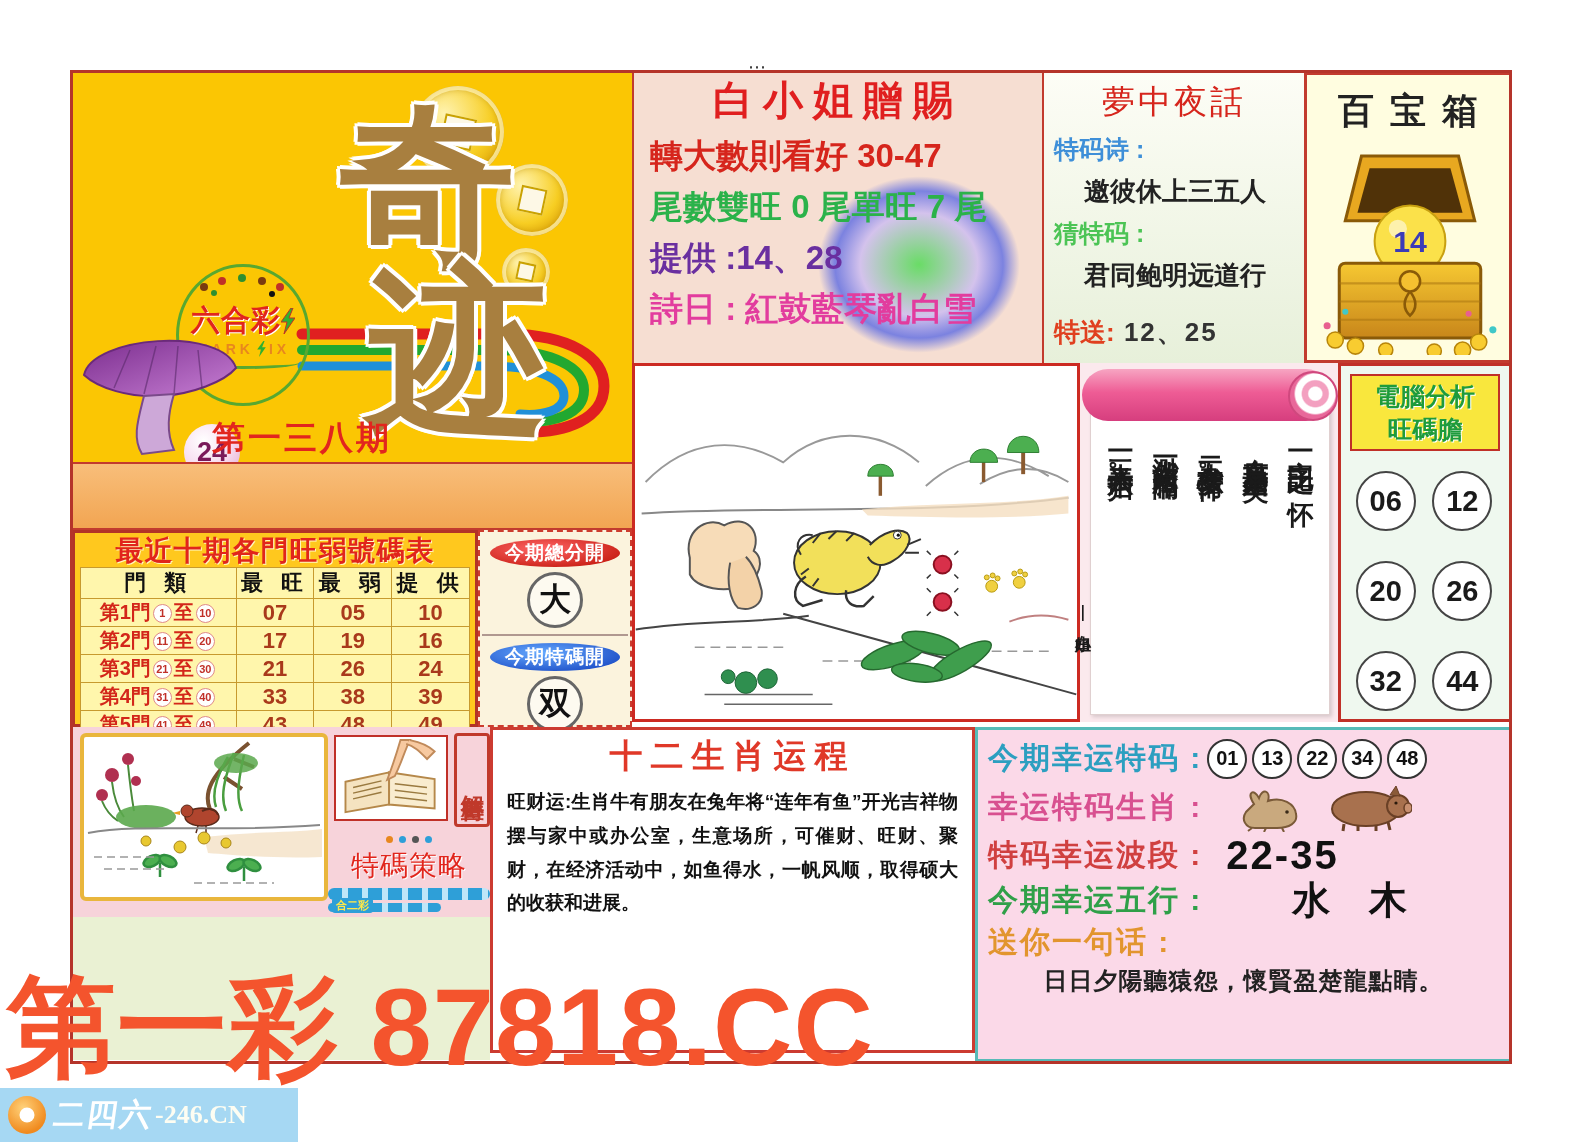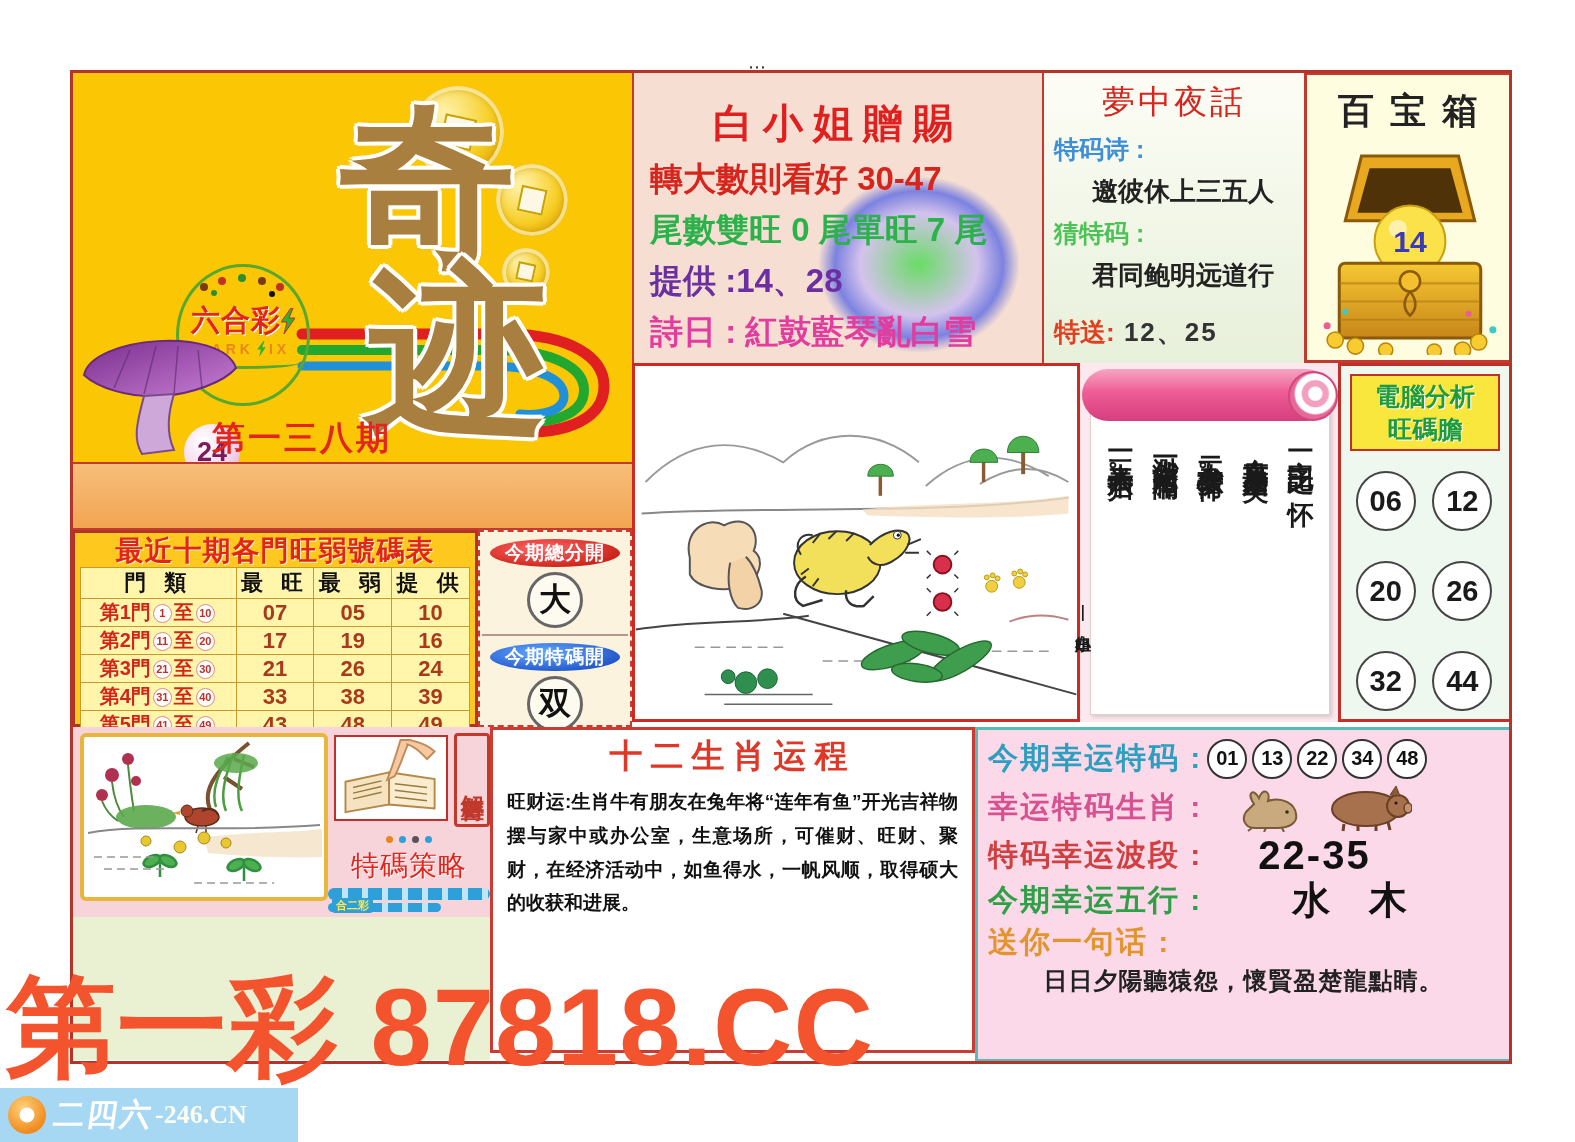--- a/index.html
+++ b/index.html
@@ -49,33 +49,33 @@
   border-top:2px solid #C23B2E;border-bottom:2px solid #C23B2E}
 #topmarks{left:748px;top:56px;color:#333;font-size:18px;z-index:6}
 
 
 #bxj{left:632px;top:72px;width:410px;height:291px;background:#F6DED2;
   border-left:2px solid #C23B2E;overflow:hidden}
 #bxj-glow{position:absolute;left:145px;top:70px;width:280px;height:245px;border-radius:50%;
   background:radial-gradient(closest-side,rgba(90,220,90,.9) 0%,rgba(200,185,245,.75) 42%,
    rgba(110,120,225,.9) 60%,rgba(110,120,225,0) 72%)}
 #bxj .tl{position:relative;text-align:center;font-size:40px;font-weight:bold;
-  color:#E01F1F;letter-spacing:10px;margin-top:24px}
+  color:#E01F1F;letter-spacing:10px;margin-top:1px}
 #bxj .ln{position:relative;font-size:33px;font-weight:bold;margin:6px 0 0 16px;
   white-space:nowrap}
 .c-blue{color:#3E8FD8}.c-red{color:#D6251C}.c-green{color:#2BB24A}
 .c-purple{color:#6A2FA0}.c-magenta{color:#E23C9E}
 
 
 #mz{left:1042px;top:72px;width:262px;height:291px;
   background:linear-gradient(180deg,#FDFDF6,#E7F0DA);border-left:2px solid #C23B2E;
   padding:8px 10px}
 #mz .tl{text-align:center;font-size:33px;font-weight:normal;color:#D6251C;letter-spacing:3px}
 #mz .lb{font-size:25px;font-weight:bold;margin-top:8px}
-#mz .pm{font-size:26px;font-weight:bold;color:#222;margin:8px 0 0 38px;white-space:nowrap}
+#mz .pm{font-size:26px;font-weight:bold;color:#222;margin:8px 0 0 30px;white-space:nowrap}
 #mz .send{margin-top:22px;font-size:26px;font-weight:bold}
 #mz .send .v{color:#333;margin-left:2px;letter-spacing:2px}
 .c-orange-red{color:#E0401F}.c-lgreen{color:#4CC455}
 
 
 #bbx{left:1304px;top:72px;width:208px;height:291px;background:#FFFDE0;
   border:3px solid #C23B2E}
 #bbx .tl{text-align:center;font-size:36px;font-weight:bold;color:#222;
   letter-spacing:16px;margin-top:12px;font-family:"Liberation Serif",serif;text-indent:16px}
 #bbx svg{position:absolute;left:8px;top:66px}
@@ -171,21 +171,21 @@
   border:3px solid #57BBB8;padding:6px 10px;overflow:hidden}
 #lk .row{display:flex;align-items:center;height:45px}
 #lk .lb{font-size:30px;font-weight:bold;letter-spacing:2px;white-space:nowrap}
 .c-teal{color:#2C9FC0}.c-pink{color:#D85090}.c-navy{color:#3848A0}
 .c-red2{color:#D04040}.c-green2{color:#2FA048}.c-orange{color:#E2952E}
 #lk .ball{width:40px;height:40px;border:2px solid #333;border-radius:50%;background:#fff;
   margin-left:5px;font-size:20px;font-weight:bold;color:#111;display:flex;
   align-items:center;justify-content:center;flex:none}
 #lk .wave1{color:#2FA040;font-size:38px;font-weight:bold;margin-left:56px}
 #lk .wave2{color:#3563CC;font-size:38px;font-weight:bold;margin-left:26px}
-#lk .band{color:#111;font-size:40px;font-weight:bold;margin-left:56px;letter-spacing:2px}
+#lk .band{color:#111;font-size:40px;font-weight:bold;margin-left:24px;letter-spacing:2px}
 #lk .wux{color:#111;font-size:38px;font-weight:bold;margin-left:90px;letter-spacing:14px}
 #lk .quote{text-align:center;font-size:24px;font-weight:bold;color:#222;margin-top:4px;
   letter-spacing:1px}
 #lk .animals{display:flex;align-items:flex-end;gap:26px;margin-left:36px}
 
 
 #wm{left:6px;top:972px;font-size:110px;font-weight:bold;color:#F4542D;
   letter-spacing:1px;white-space:nowrap;z-index:60;line-height:1}
 #foot{left:0;top:1088px;width:298px;height:54px;background:#A6D8F3;z-index:65;
   display:flex;align-items:center}

